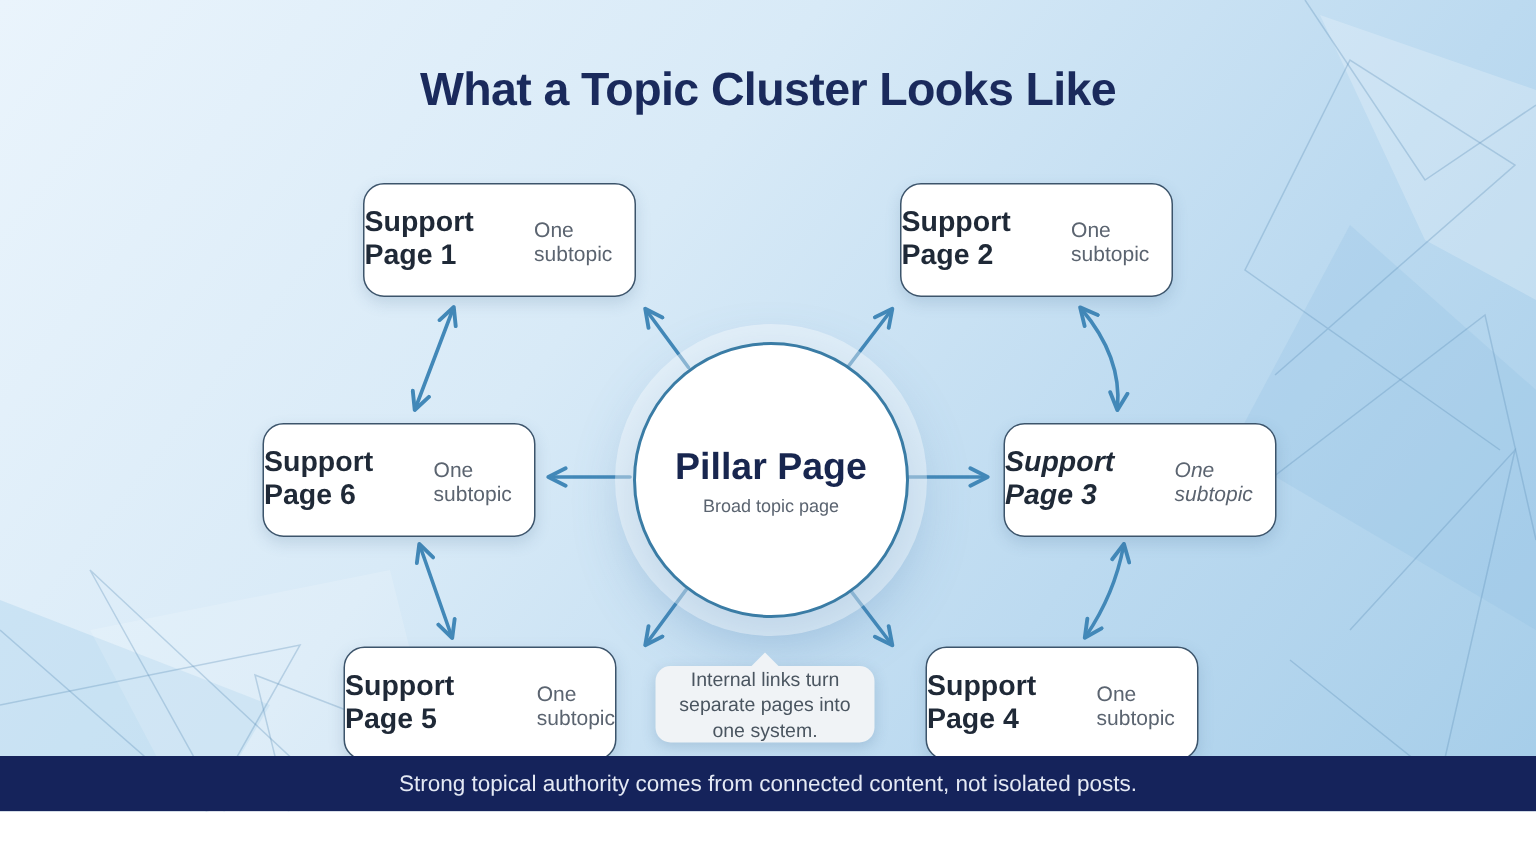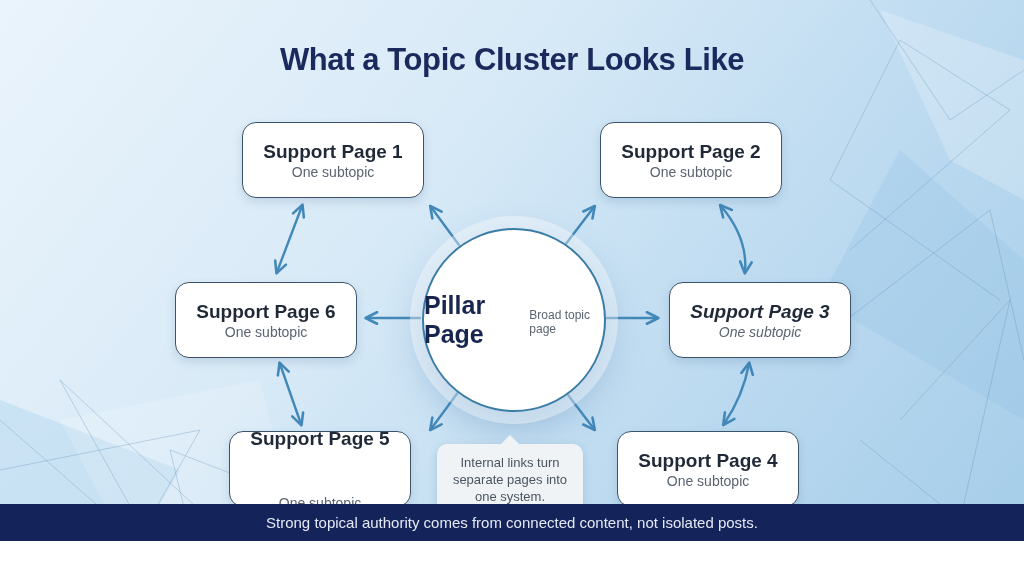--- a/index.html
+++ b/index.html
@@ -19,48 +19,48 @@
   .bg-pattern polygon{stroke:none;}
 
   .page-title{
     position:absolute; top:42px; left:0; width:100%; text-align:center;
     font-size:31px; font-weight:800; letter-spacing:-0.4px; color:var(--title);
   }
 
   .node{
     position:absolute; width:180px; height:74px; background:#ffffff;
     border:1.6px solid var(--node-border); border-radius:14px;
-    display:flex; flex-direction:column; align-items:center; justify-content:center;
+    display:flex; flex-direction:row; align-items:center; justify-content:center;
     box-shadow:0 4px 10px rgba(60,100,140,0.18);
   }
   .node-title{font-size:19px; font-weight:bold; color:var(--node-title);}
   .node-sub{font-size:14px; color:var(--node-subtitle); margin-top:1px;}
   .node-1{left:242px; top:122px;}
   .node-2{left:600px; top:122px;}
   .node-3{left:669px; top:282px;font-style:italic;}
   .node-4{left:617px; top:431px;}
   .node-5{left:229px; top:431px;gap:44px;}
   .node-6{left:175px; top:282px;}
 
   .pillar{
     position:absolute; left:422px; top:228px; width:180px; height:180px; border-radius:50%;
     background:#ffffff; border:2px solid var(--circle-border);
-    display:flex; flex-direction:row; align-items:center; justify-content:center;
+    display:flex; flex-direction:column; align-items:center; justify-content:center;
     box-shadow:0 0 0 12px rgba(255,255,255,0.38), 0 14px 38px rgba(80,130,180,0.42);
   }
   .pillar-title{font-size:25px; font-weight:800; color:#18264f;}
   .pillar-sub{font-size:12px; color:var(--node-subtitle); margin-top:4px;}
 
   .connectors{position:absolute; inset:0; pointer-events:none;}
   .arrow{stroke:var(--arrow); stroke-width:2.4; fill:none; stroke-linecap:round;}
   .ah{fill:none; stroke:var(--arrow); stroke-width:1.8; stroke-linecap:round; stroke-linejoin:round;}
 
   .tooltip{
     position:absolute; left:437px; top:444px; width:146px; box-sizing:border-box;
-    background:var(--tooltip-bg); border-radius:10px; padding:10px 8px;
+    background:var(--tooltip-bg); border-radius:10px; padding:0 8px;
     box-shadow:0 3px 9px rgba(60,100,140,0.22);
     font-size:13px; line-height:1.32; color:var(--tooltip-text); text-align:center;
   }
   .tooltip::before{
     content:""; position:absolute; top:-9px; left:50%; transform:translateX(-50%);
     border-left:10px solid transparent; border-right:10px solid transparent;
     border-bottom:10px solid var(--tooltip-bg);
   }
 
   .footer{

